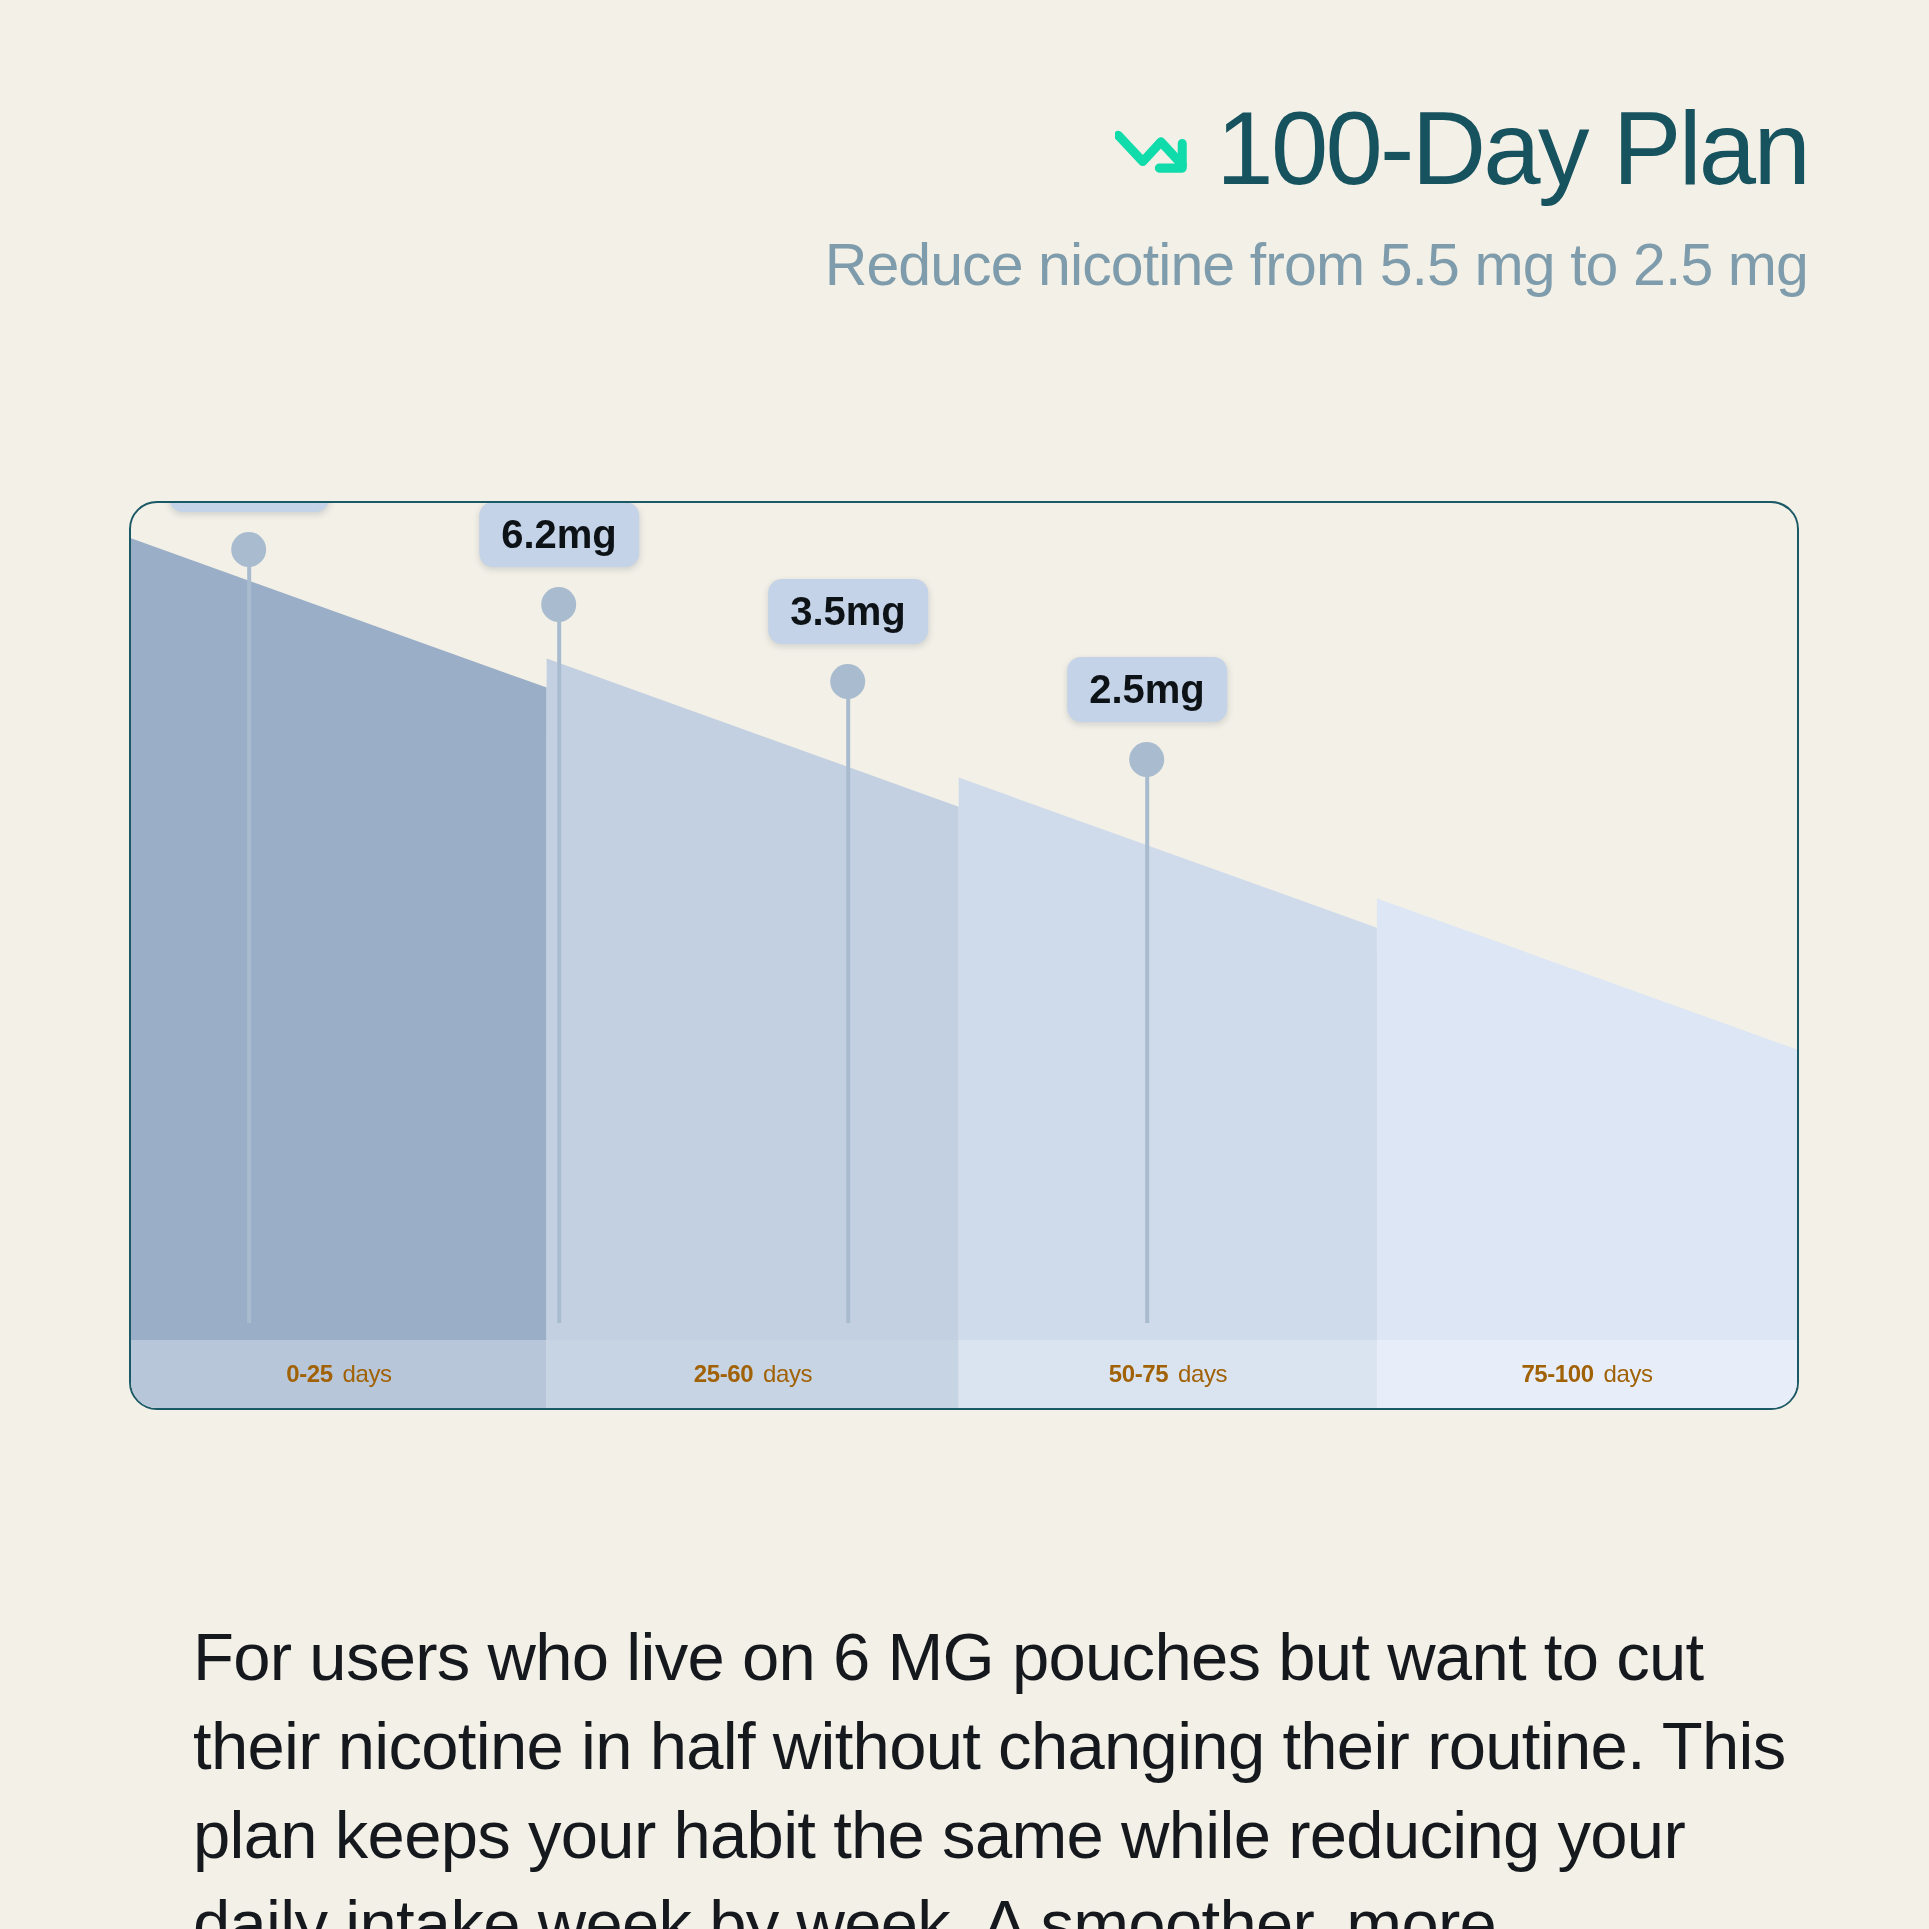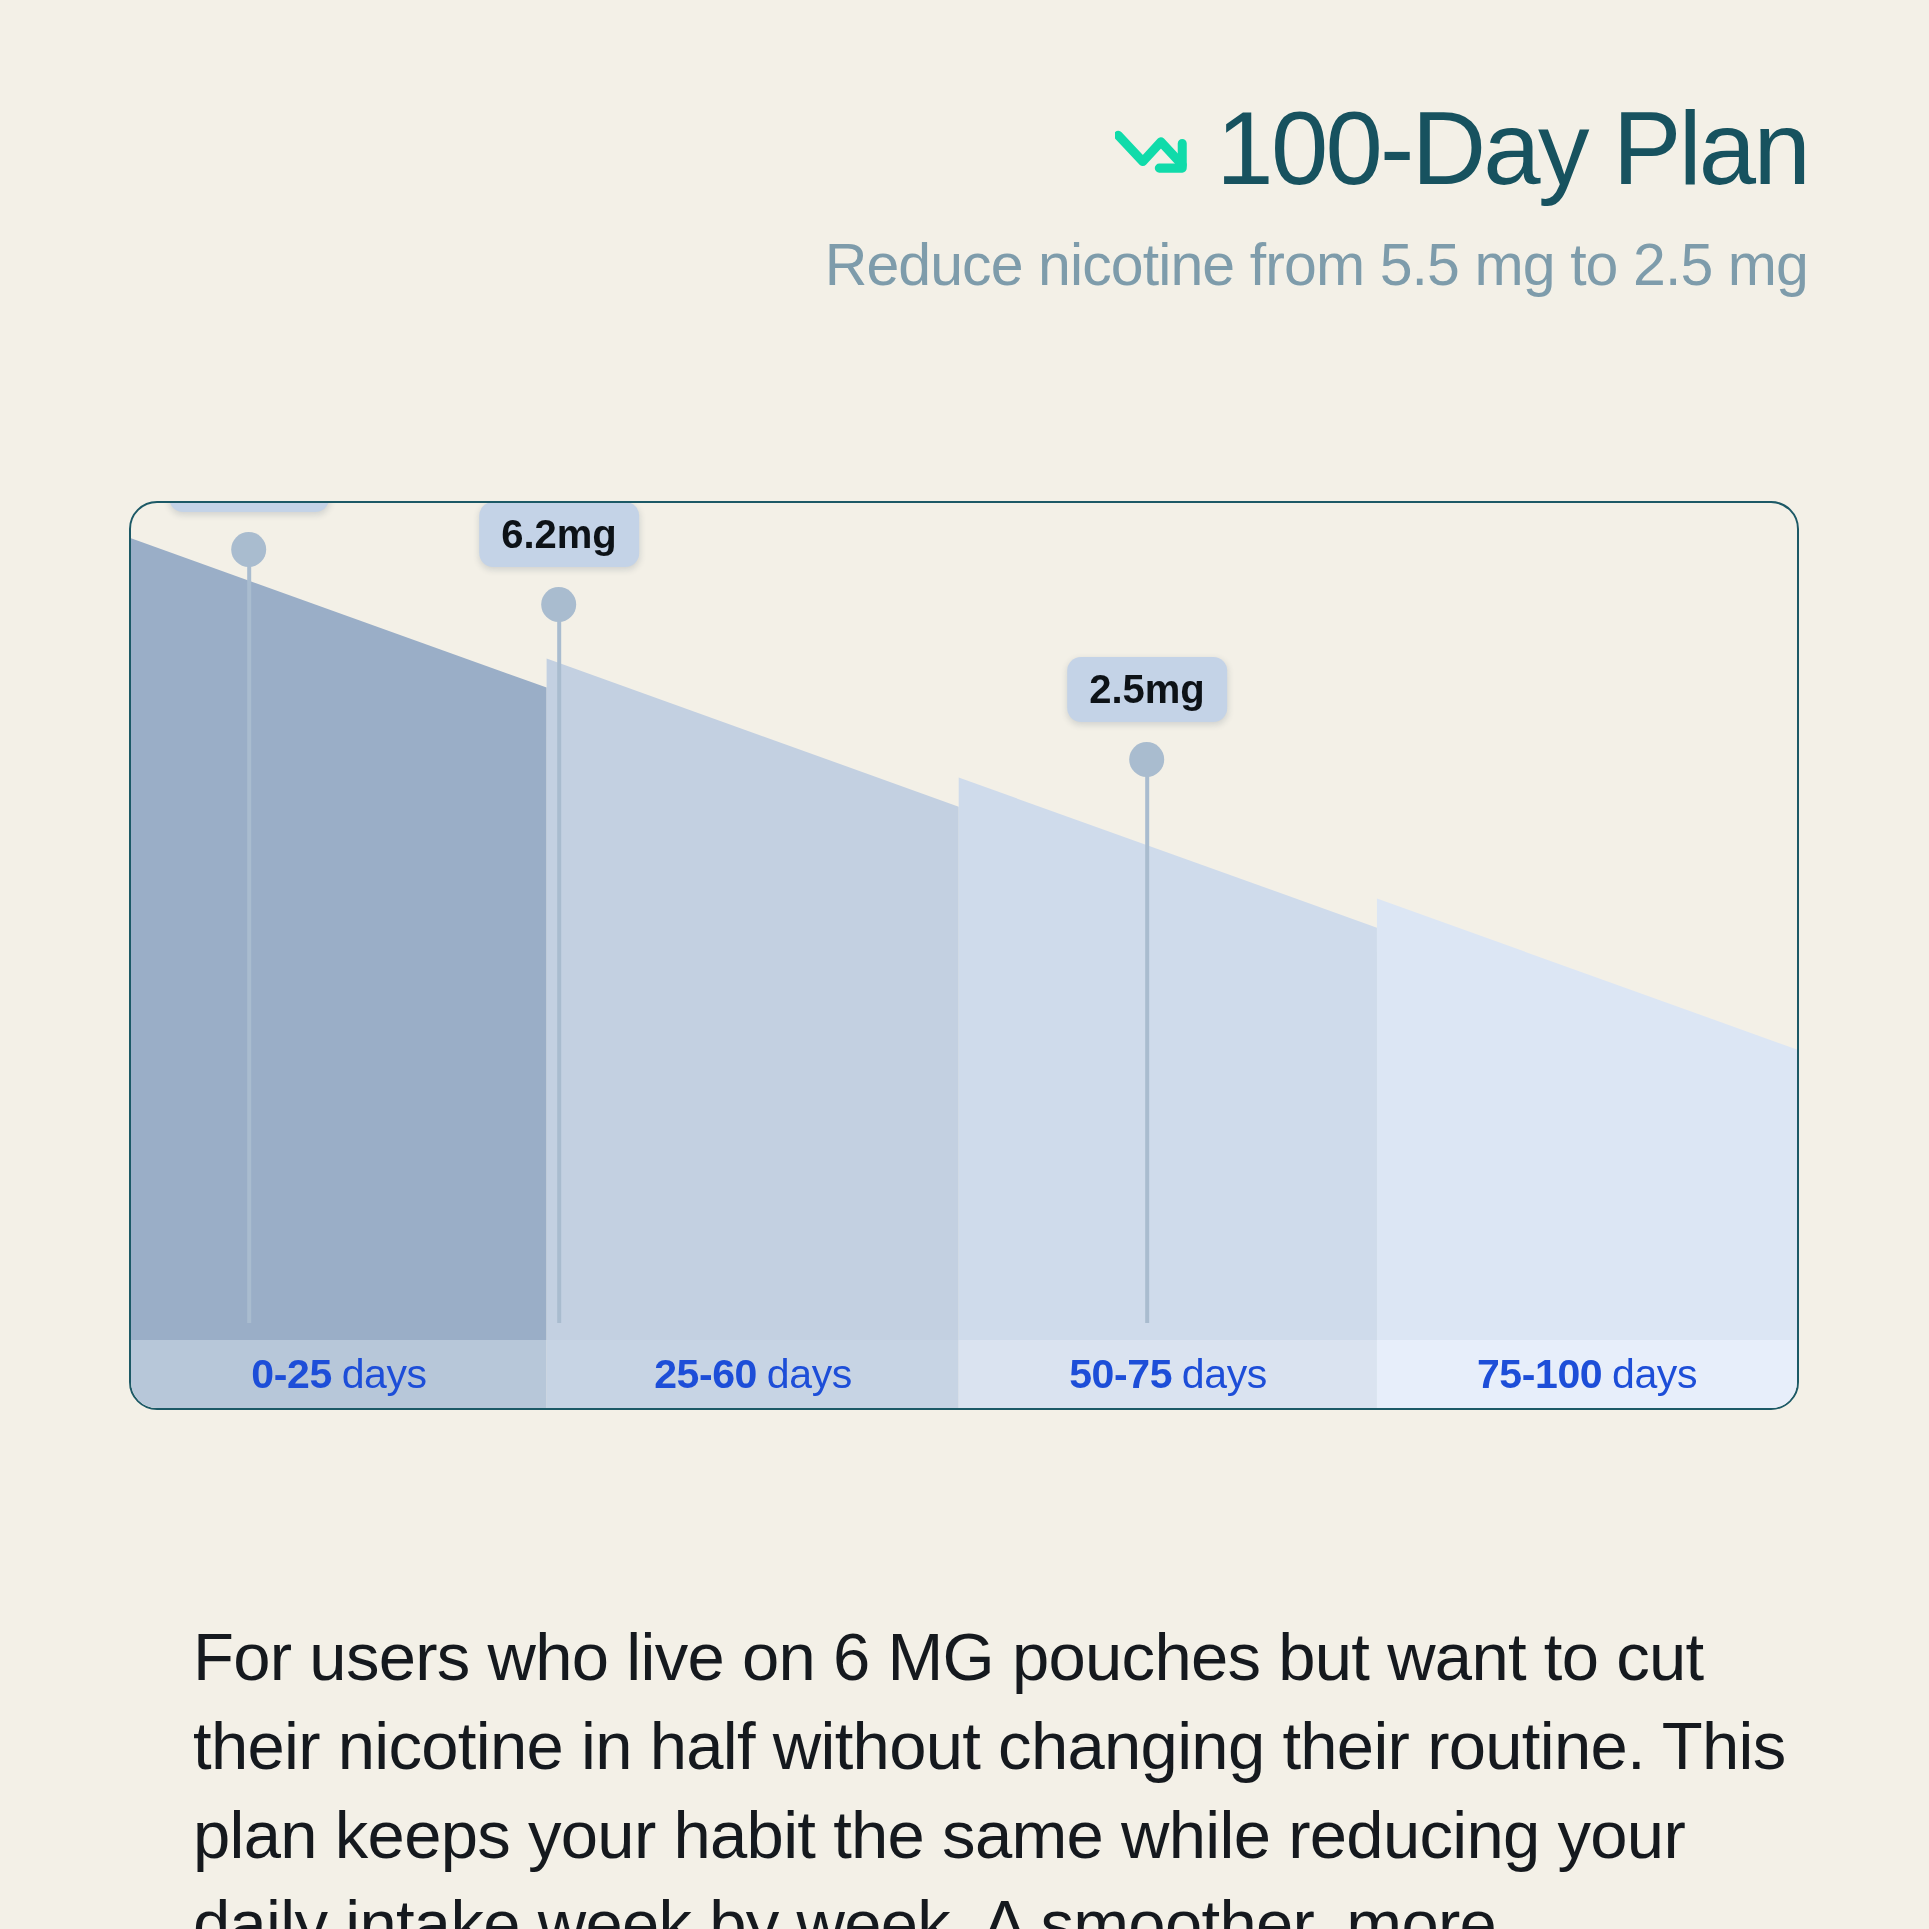--- a/index.html
+++ b/index.html
@@ -86,22 +86,22 @@
     bottom: 0;
     width: 100%;
     height: 68px;
     display: flex;
     z-index: 3;
   }
   .axis-cell {
     display: flex;
     align-items: center;
     justify-content: center;
-    font-size: 41px;
-    color: #1d4ed8;
+    font-size: 24px;
+    color: #a16207;
     letter-spacing: -0.4px;
     height: 100%;
   }
   .axis-cell b {
     font-weight: 700;
     margin-right: 9.8px;
   }
 
   
   .markers {
@@ -226,20 +226,27 @@
     </div>
 
     <div class="marker" style="left:428px; top:-0.9px;">
       <div class="marker-badge">
         <b>6.2</b><span>mg</span>
       </div>
       <div class="marker-dot"></div>
       <div class="marker-stem" style="height:704px"></div>
     </div>
 
+    <div class="marker" style="left:717px; top:76px;">
+      <div class="marker-badge">
+        <b>3.5</b><span>mg</span>
+      </div>
+      <div class="marker-dot"></div>
+      <div class="marker-stem" style="height:627px"></div>
+    </div>
 
     <div class="marker" style="left:1016px; top:154px;">
       <div class="marker-badge">
         <b>2.5</b><span>mg</span>
       </div>
       <div class="marker-dot"></div>
       <div class="marker-stem" style="height:549px"></div>
     </div>
 
   </div>

